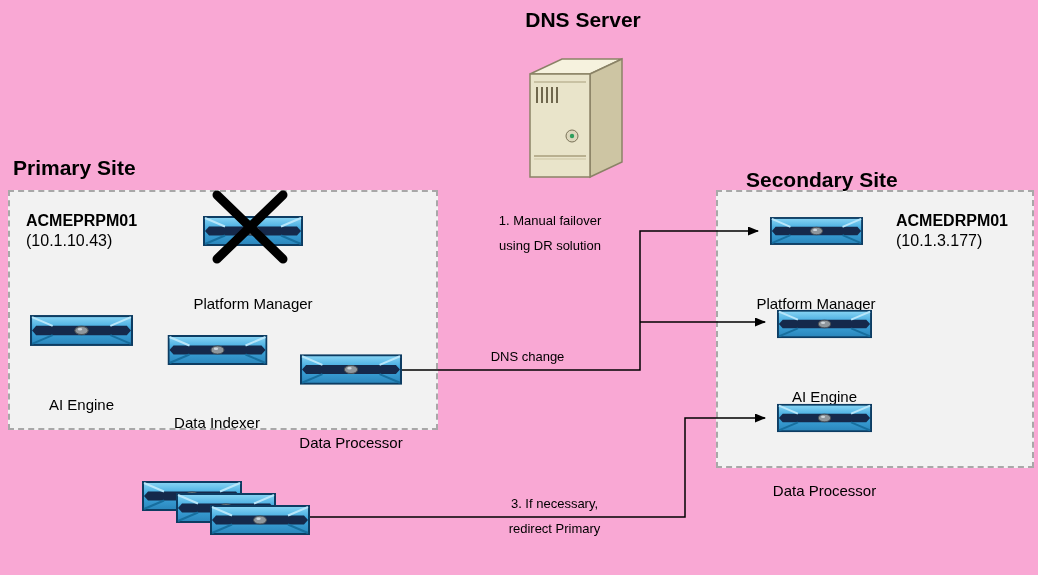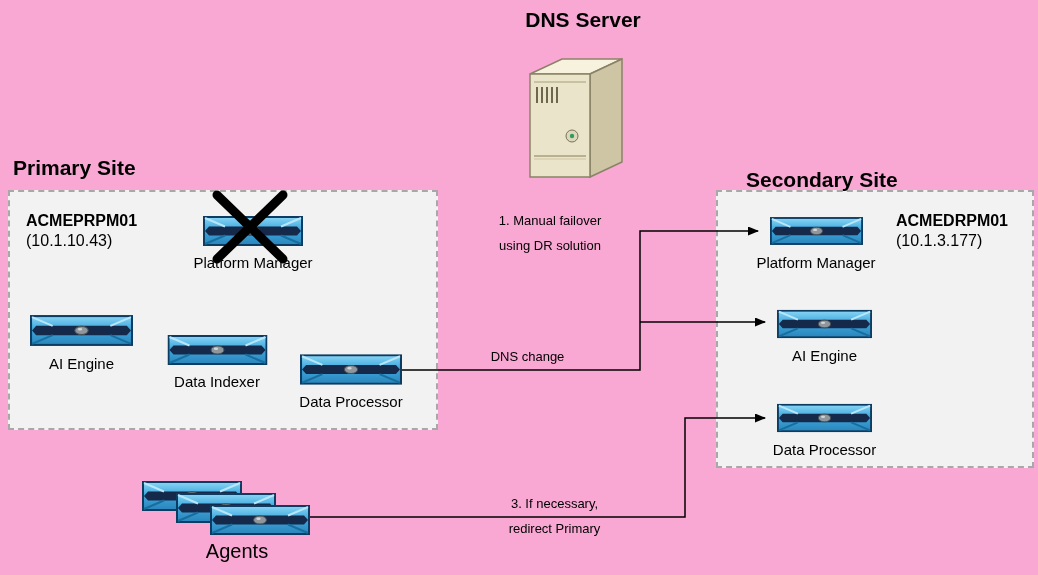--- a/index.html
+++ b/index.html
@@ -3,21 +3,21 @@
 <meta charset="utf-8">
 <style>
   * { margin: 0; padding: 0; box-sizing: border-box; }
   body { font-family: "Liberation Sans", sans-serif; background: #ffffff; color: #000; }
   .canvas { position: relative; width: 1038px; height: 575px; background: #f9a8d4; overflow: hidden; }
   .site-box { position: absolute; background: #f2f2f2; border: 2px dashed #a8a8a8; }
   .site-title { position: absolute; font-size: 21px; font-weight: bold; white-space: nowrap; }
   .diagram-title { position: absolute; font-size: 21px; font-weight: bold; text-align: center; }
   .host { position: absolute; text-align: left; font-size: 16px; line-height: 20px; }
   .host .name { font-weight: bold; }
-  .node-label { position: absolute; font-size: 15px; text-align: center; white-space: nowrap; }
+  .node-label { position: absolute; font-size: 15px; text-align: center; white-space: nowrap; margin-top: 41px; }
   .step { position: absolute; font-size: 13px; line-height: 25px; text-align: center; white-space: nowrap; }
   .icon-svg { position: absolute; display: block; }
   .overlay { position: absolute; left: 0; top: 0; pointer-events: none; }
 </style>
 </head>
 <body>
 
 <div class="canvas">
 
   <svg width="0" height="0" style="position:absolute" aria-hidden="true">

